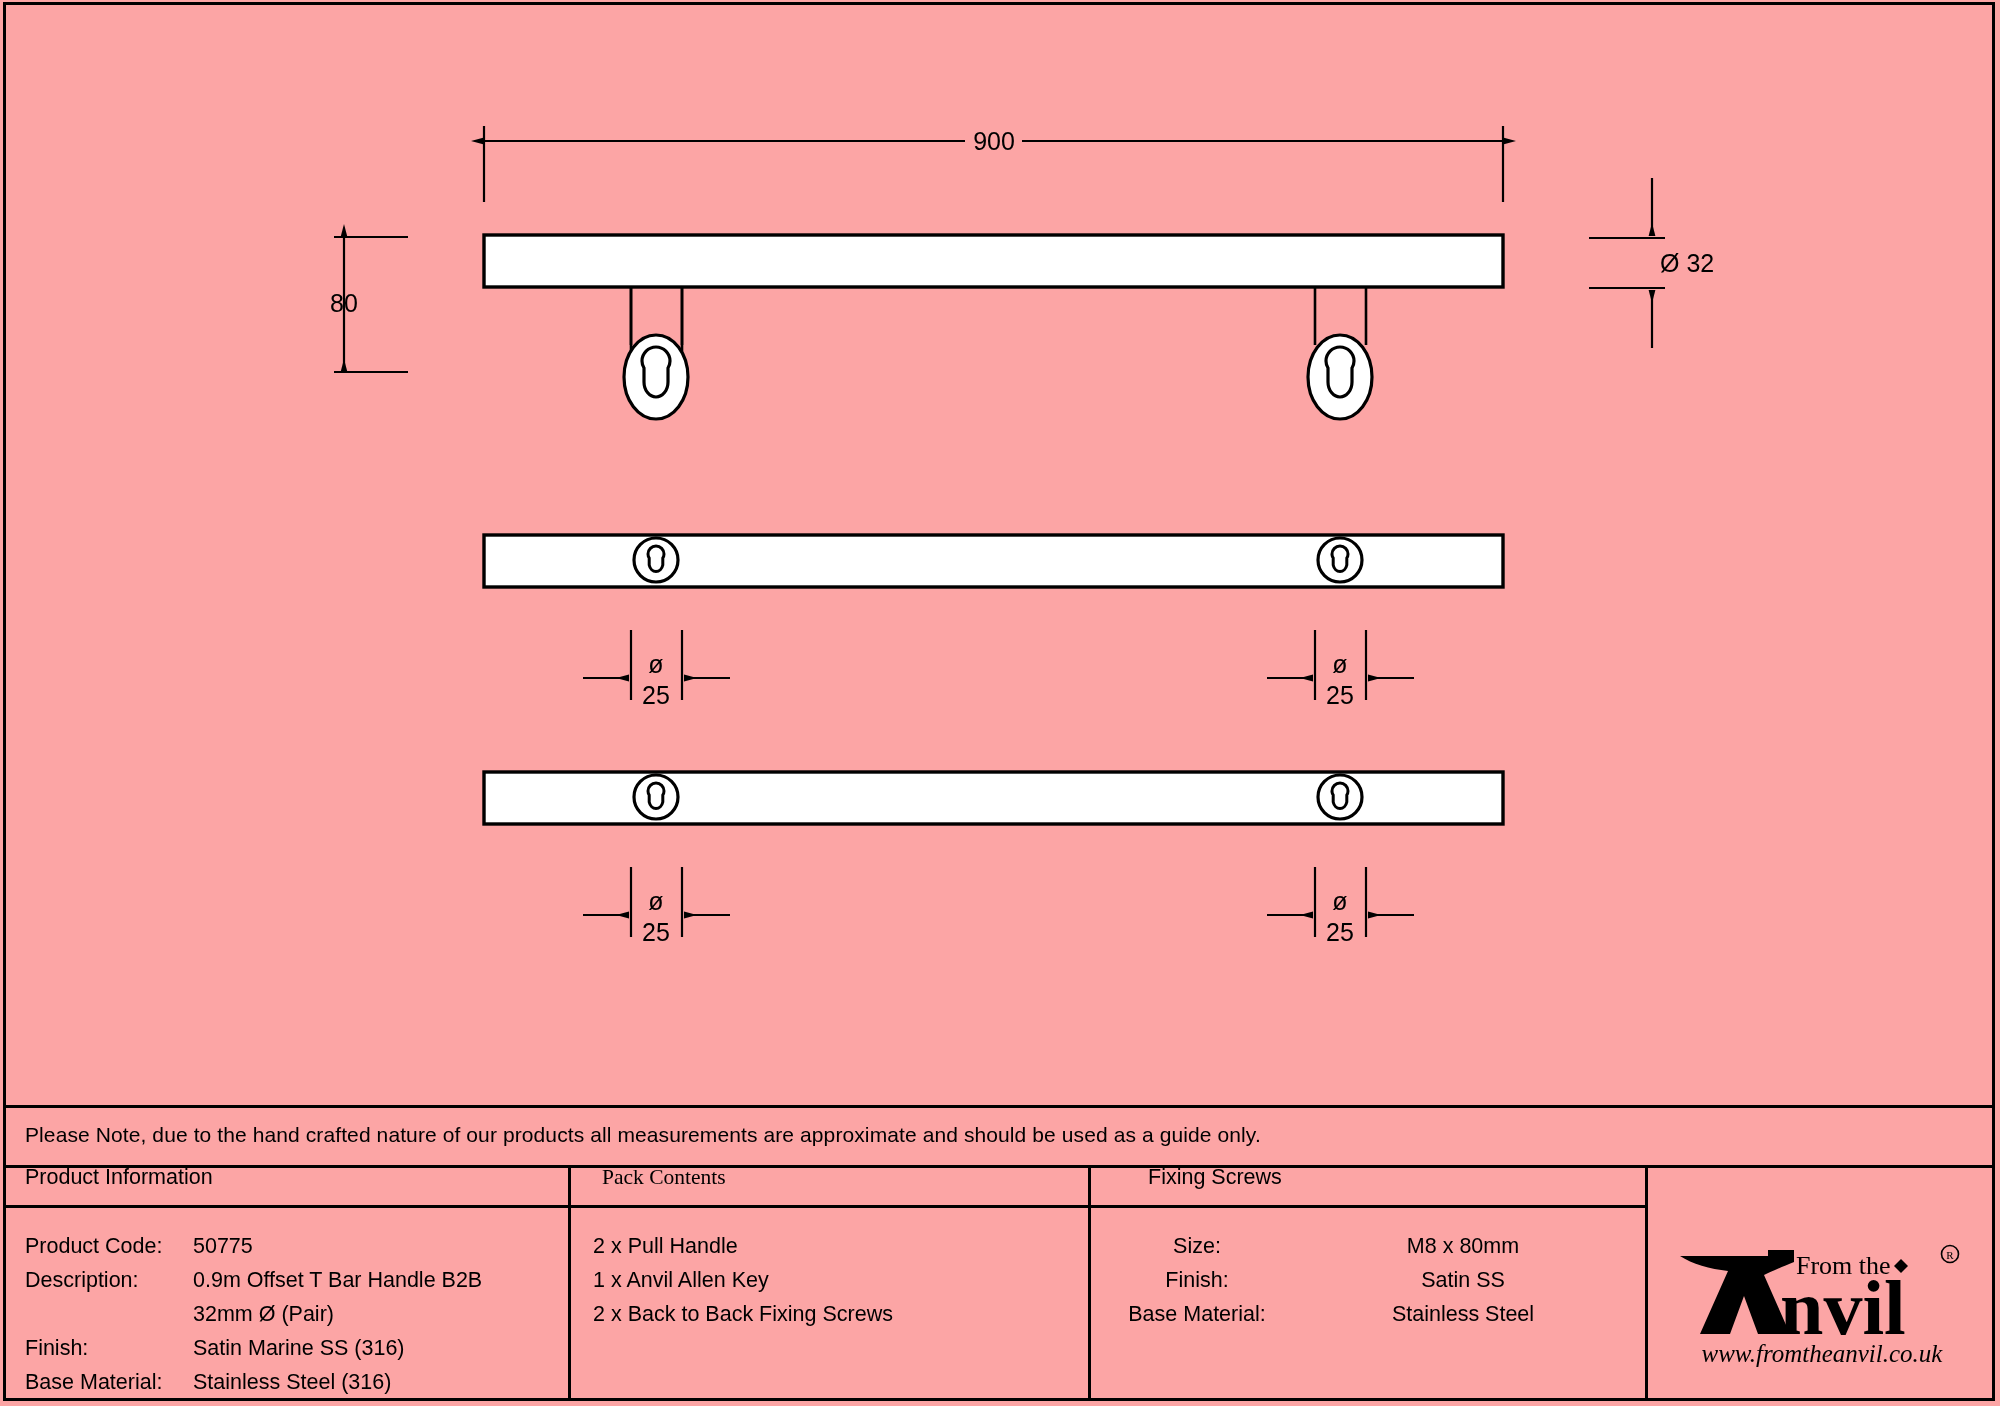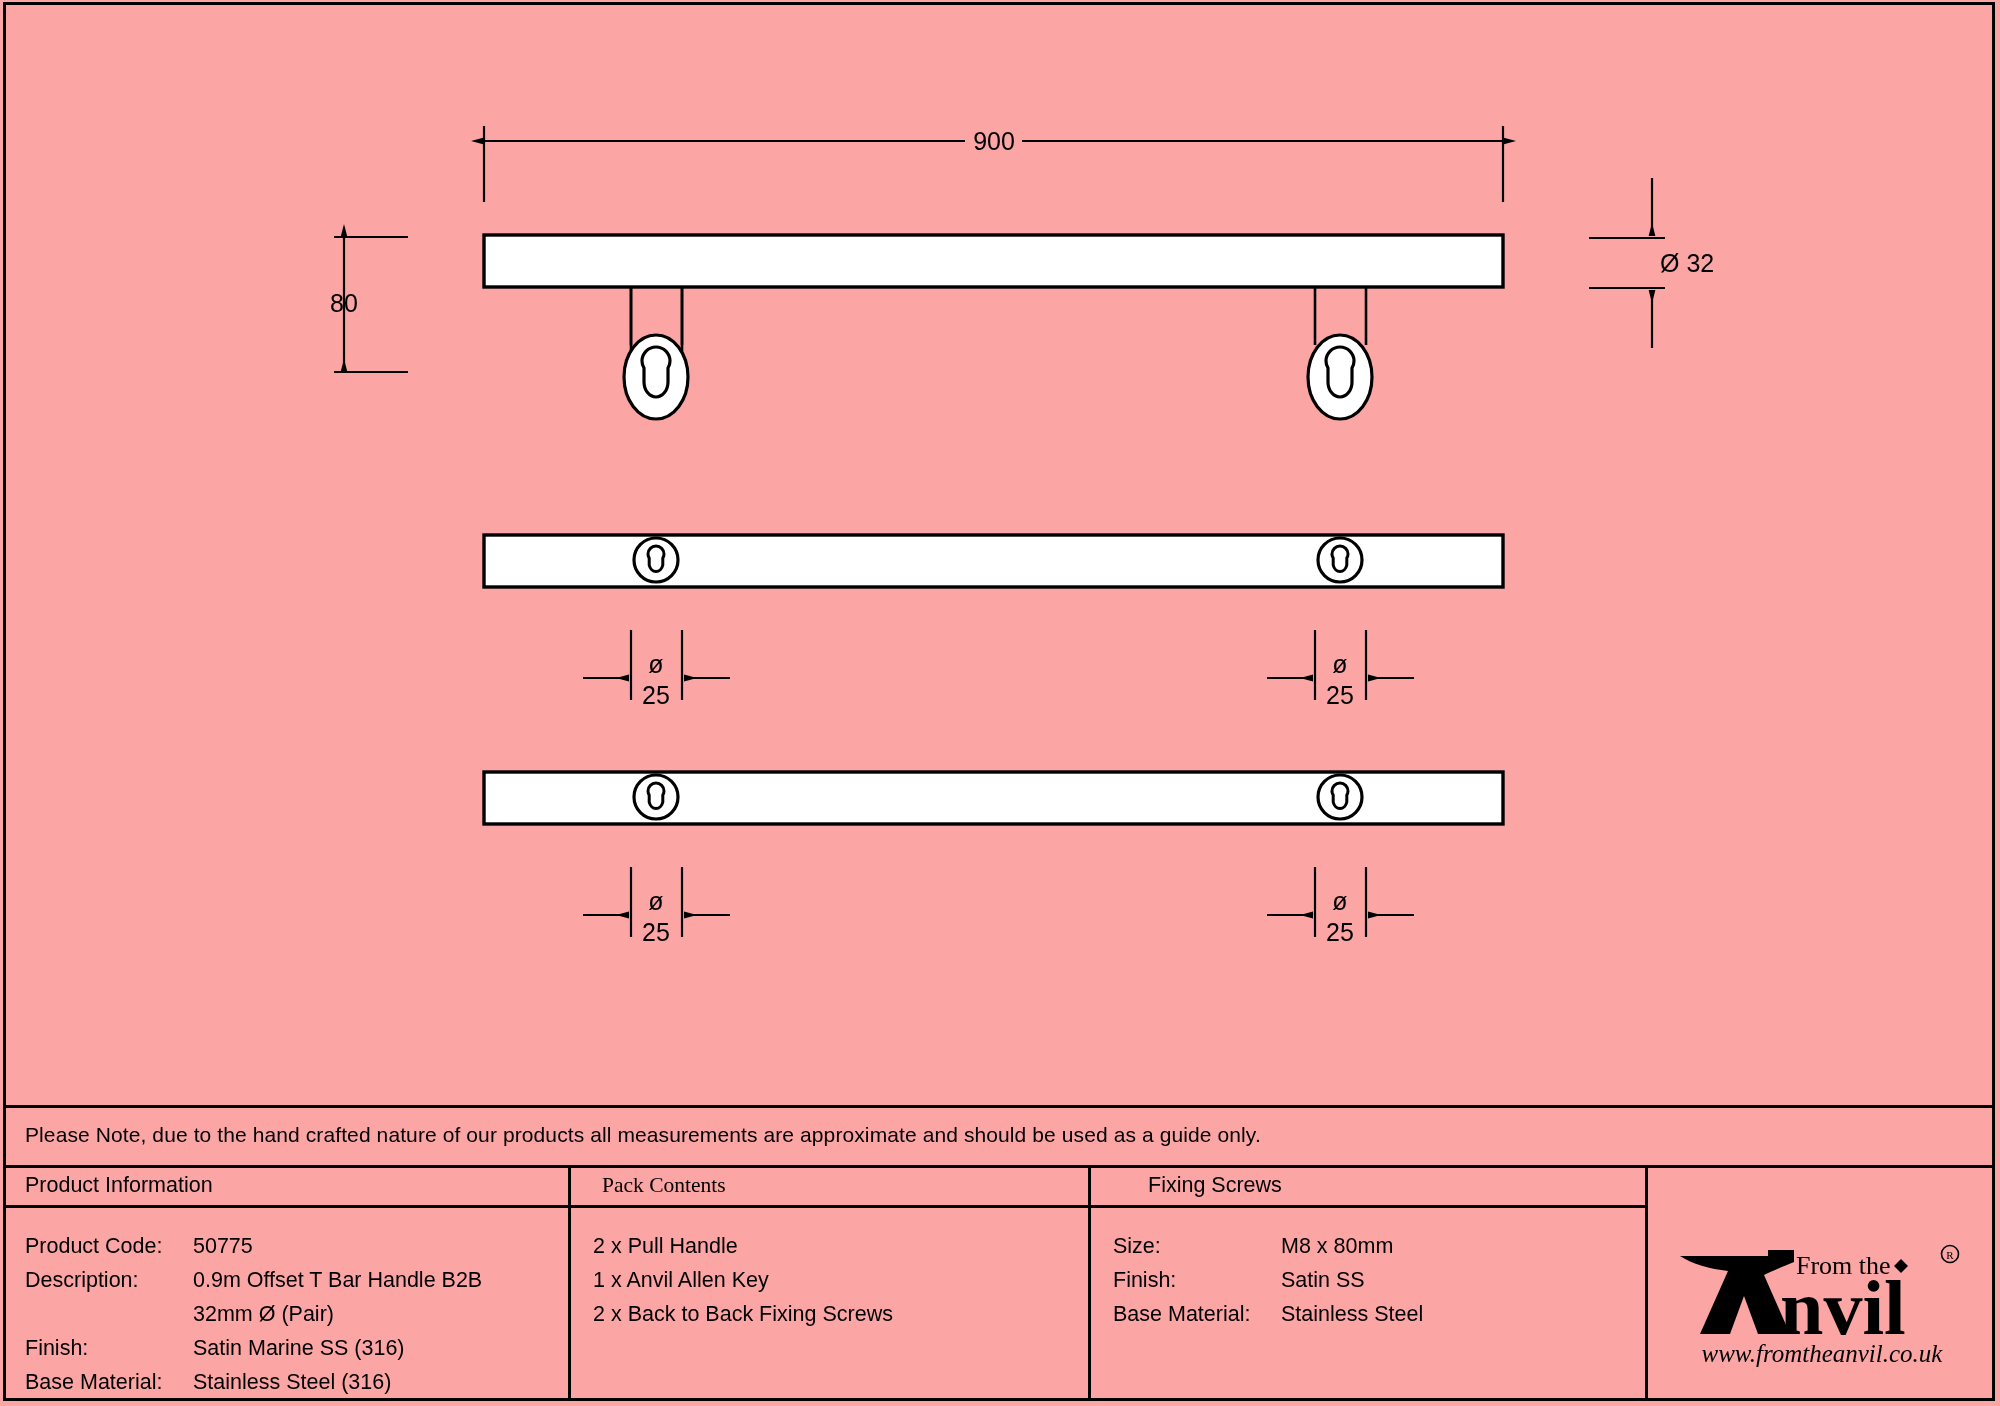--- a/index.html
+++ b/index.html
@@ -59,21 +59,21 @@
     padding-left: 22px;
     font-size: 21px;
     letter-spacing: 0.1px;
     white-space: nowrap;
   }
   .col-header {
     position: absolute;
     top: 1165px;
     height: 40px;
     display: flex;
-    align-items: center;
+    align-items: flex-start;
     font-size: 21.5px;
   }
   .col-header span { padding-left: 22px; }
   .col-body {
     position: absolute;
     top: 1205px;
     height: 195px;
     font-size: 21.5px;
     padding-top: 24px;
     box-sizing: border-box;
@@ -271,21 +271,21 @@
       <div class="v">Stainless Steel (316)</div>
     </div>
   </div>
 
   <div class="col-body" style="left:571px; width:517px;">
     <div class="plain-line">2 x Pull Handle</div>
     <div class="plain-line">1 x Anvil Allen Key</div>
     <div class="plain-line">2 x Back to Back Fixing Screws</div>
   </div>
 
-  <div class="col-body" style="left:1091px; width:554px;">
+  <div class="col-body" style="left:1091px; width:554px;text-align:center;">
     <div class="kv">
       <div class="k">Size:</div>
       <div class="v">M8 x 80mm</div>
     </div>
     <div class="kv">
       <div class="k">Finish:</div>
       <div class="v">Satin SS</div>
     </div>
     <div class="kv">
       <div class="k">Base Material:</div>

